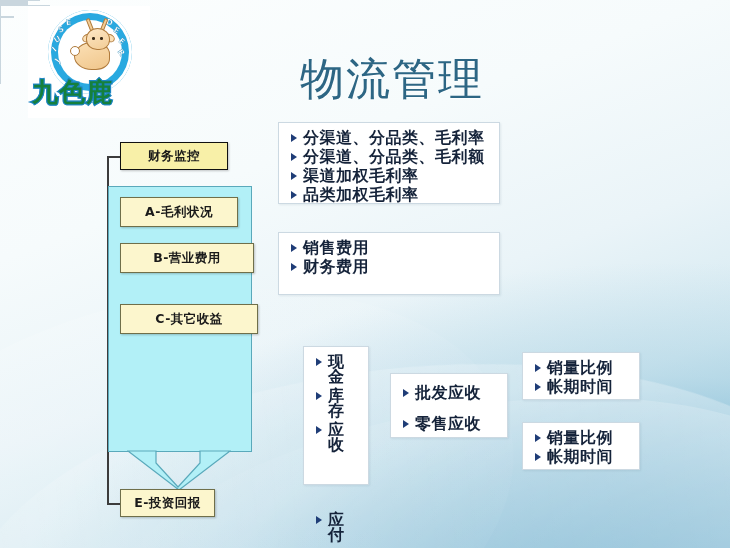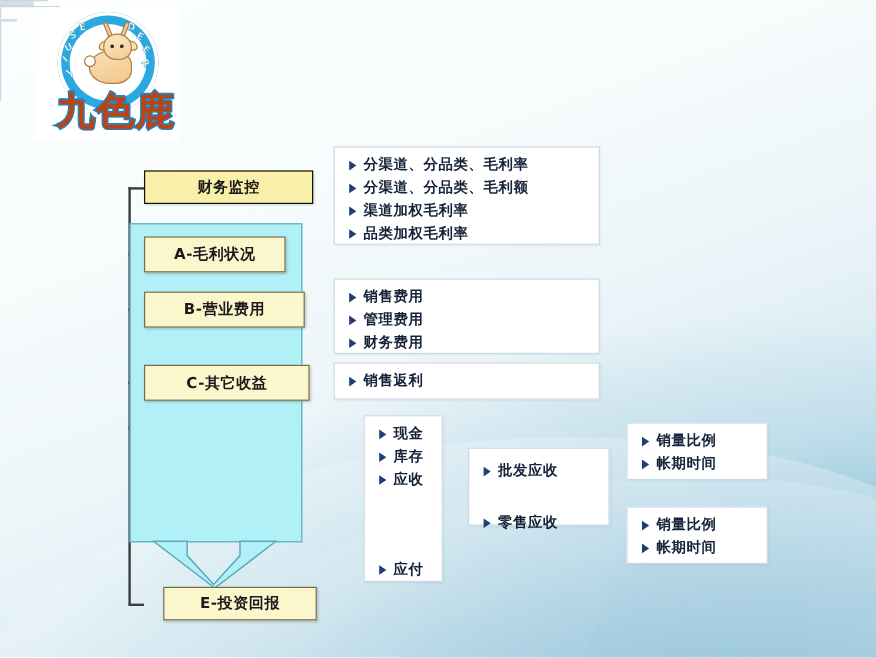--- a/index.html
+++ b/index.html
@@ -43,21 +43,21 @@
       background:linear-gradient(160deg,#fbe0b6,#f0c68b);border:1.2px solid #b07b3c;}
   .deer-head{position:absolute;left:14px;top:8px;width:22px;height:20px;border-radius:52% 56% 48% 50%;
       background:linear-gradient(160deg,#fde7c6,#f3cd96);border:1.2px solid #b07b3c;}
   .deer-ear{position:absolute;width:9px;height:6px;border-radius:50%;
       background:#fbe0b6;border:1.1px solid #b07b3c;}
   .deer-antler{position:absolute;width:2px;height:12px;background:#f3cd96;border:1px solid #b07b3c;border-radius:2px;}
   .deer-eye{position:absolute;width:2.5px;height:2.5px;border-radius:50%;background:#3a2a18;}
   .deer-tail{position:absolute;left:-2px;top:26px;width:8px;height:8px;border-radius:50%;
       background:#fff;border:1.1px solid #b07b3c;}
   .logo-word{position:absolute;left:4px;top:66px;width:114px;height:40px;
-      text-align:right;font-size:32px;font-weight:bold;color:#c2410c;line-height:40px;
+      text-align:left;font-size:26px;font-weight:bold;color:#15803d;line-height:40px;
       letter-spacing:1px;
       -webkit-text-stroke:2.2px #1f86c4;
       paint-order:stroke fill;
       text-shadow:0 1px 0 #1f86c4,1px 0 0 #1f86c4,-1px 0 0 #1f86c4,0 -1px 0 #1f86c4;}
 
   
   #title{position:absolute;left:300px;top:50px;width:300px;height:58px;
      font-family:"DejaVu Serif","Liberation Serif",serif;
      font-size:44px;line-height:58px;color:#2d6684;letter-spacing:2px;
      text-shadow:0 1px 1px rgba(255,255,255,0.8);}
@@ -83,21 +83,21 @@
      letter-spacing:0.5px;
      box-shadow:1px 1px 2px rgba(0,0,0,0.22);}
   .ybox.top{background:#f8f0a8;border:1.6px solid #111;font-weight:bold;}
 
   
   .panel{position:absolute;box-sizing:border-box;background:#ffffff;
      border:1px solid #ccd9e2;padding:7px 10px 7px 12px;
      box-shadow:1px 1px 2px rgba(60,90,110,0.10);}
   .panel ul{margin:0;padding:0;list-style:none;}
   .panel li{display:flex;align-items:flex-start;margin:0 0 4px 0;
-     font-size:12px;line-height:15px;color:#15233a;font-weight:bold;
+     font-size:16px;line-height:15px;color:#15233a;font-weight:bold;
      letter-spacing:0.5px;}
   .panel li:last-child{margin-bottom:0;}
   .bullet{display:inline-block;width:0;height:0;margin:4px 6px 0 0;flex:none;
      border-left:6px solid #1f3d77;border-top:4px solid transparent;border-bottom:4px solid transparent;}
   .spacer{height:24px;}
 </style>
 </head>
 <body>
 
 <div id="slide">
@@ -127,39 +127,40 @@
       <div class="deer-ear" style="left:32px;top:14px;transform:rotate(25deg);"></div>
       <div class="deer-body"></div>
       <div class="deer-tail"></div>
       <div class="deer-head"></div>
       <div class="deer-eye" style="left:20px;top:17px;"></div>
       <div class="deer-eye" style="left:28px;top:17px;"></div>
     </div>
     <div class="logo-word">九色鹿</div>
   </div>
 
+  <div id="title">物流管理</div>
 
   <div class="line vline" style="left:107px;top:156px;height:348px;"></div>
   <div class="line hline" style="left:107px;top:156px;width:13px;"></div>
   <div class="line hline" style="left:107px;top:211px;width:13px;"></div>
   <div class="line hline" style="left:107px;top:257px;width:13px;"></div>
   <div class="line hline" style="left:107px;top:318px;width:13px;"></div>
   <div class="line hline" style="left:107px;top:356px;width:13px;"></div>
   <div class="line hline" style="left:107px;top:503px;width:13px;"></div>
 
   <div id="cyan-box"></div>
   <svg id="cyan-arrow" viewBox="0 0 104 40">
     <polygon points="1,1 29,1 29,13 51,37 73,13 73,1 103,1 52,40" fill="#b2f0f7" stroke="#5aa9bb" stroke-width="1.2"></polygon>
   </svg>
 
-  <div class="ybox top" style="left:120px;top:142px;width:141px;height:28px;">财务监控</div>
+  <div class="ybox top" style="left:120px;top:142px;width:108px;height:28px;">财务监控</div>
   <div class="ybox" style="left:120px;top:197px;width:118px;height:30px;">A-毛利状况</div>
   <div class="ybox" style="left:120px;top:243px;width:134px;height:30px;">B-营业费用</div>
   <div class="ybox" style="left:120px;top:304px;width:138px;height:30px;">C-其它收益</div>
-  <div class="ybox" style="left:120px;top:489px;width:128px;height:28px;margin-left:16px;">E-投资回报</div>
+  <div class="ybox" style="left:120px;top:489px;width:95px;height:28px;">E-投资回报</div>
 
   <div class="thin hline" style="left:238px;top:160px;width:40px;"></div>
   <div class="thin hline" style="left:250px;top:212px;width:28px;"></div>
   <div class="thin hline" style="left:250px;top:258px;width:28px;"></div>
   <div class="thin hline" style="left:250px;top:319px;width:28px;"></div>
   <div class="thin hline" style="left:250px;top:357px;width:28px;"></div>
 
   <div class="thin hline" style="left:340px;top:388px;width:50px;"></div>
   <div class="thin vline" style="left:340px;top:388px;height:10px;"></div>
   <div class="thin hline" style="left:508px;top:382px;width:14px;"></div>
@@ -188,37 +189,25 @@
   </div>
 
   <div class="panel" style="left:278px;top:232px;width:222px;height:63px;">
     <ul>
       <li>
           <i class="bullet"></i>
           <span>销售费用</span>
         </li>
       <li>
           <i class="bullet"></i>
-          <span>管理费用</span>
-        </li>
-      <li>
-          <i class="bullet"></i>
           <span>财务费用</span>
         </li>
     </ul>
   </div>
 
-  <div class="panel" style="left:278px;top:302px;width:222px;height:31px;">
-    <ul>
-      <li>
-          <i class="bullet"></i>
-          <span>销售返利</span>
-        </li>
-    </ul>
-  </div>
 
   <div class="panel" style="left:278px;top:346px;width:66px;height:139px;margin-left:25px;">
     <ul>
       <li>
           <i class="bullet"></i>
           <span>现金</span>
         </li>
       <li>
           <i class="bullet"></i>
           <span>库存</span>
@@ -231,21 +220,21 @@
       <li class="spacer"></li>
       <li>
           <i class="bullet"></i>
           <span>应付</span>
         </li>
     </ul>
   </div>
 
   <div class="panel" style="left:390px;top:373px;width:118px;height:65px;padding-top:11px;">
     <ul>
-      <li style="margin-bottom:28px;text-align:right;">
+      <li style="margin-bottom:16px;text-align:right;">
           <i class="bullet"></i>
           <span>批发应收</span>
         </li>
       <li>
           <i class="bullet"></i>
           <span>零售应收</span>
         </li>
     </ul>
   </div>
 

